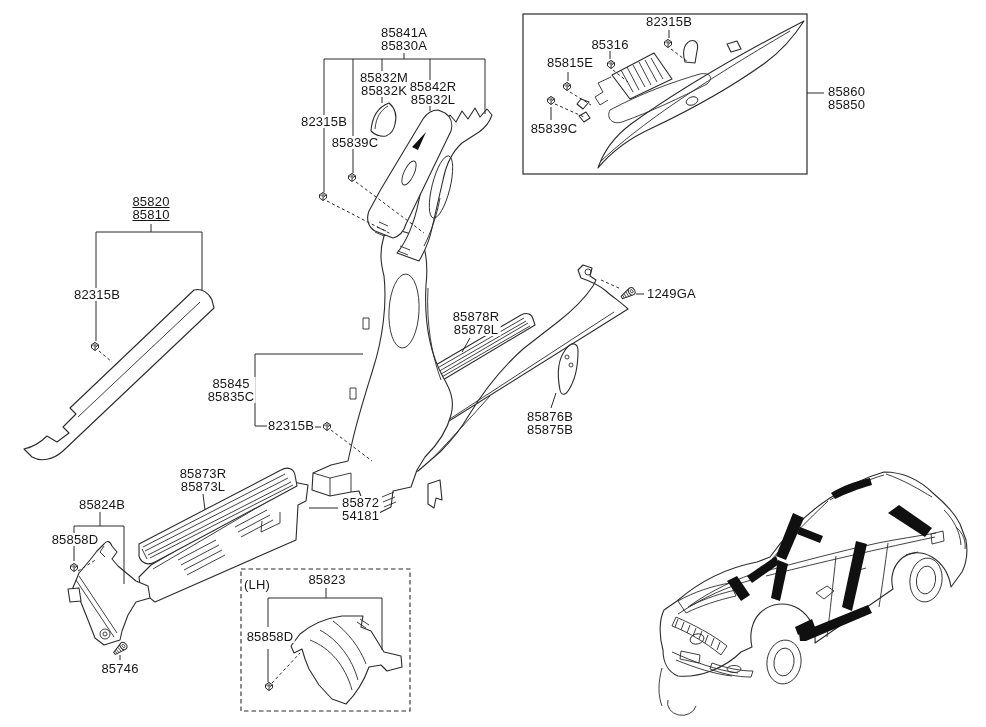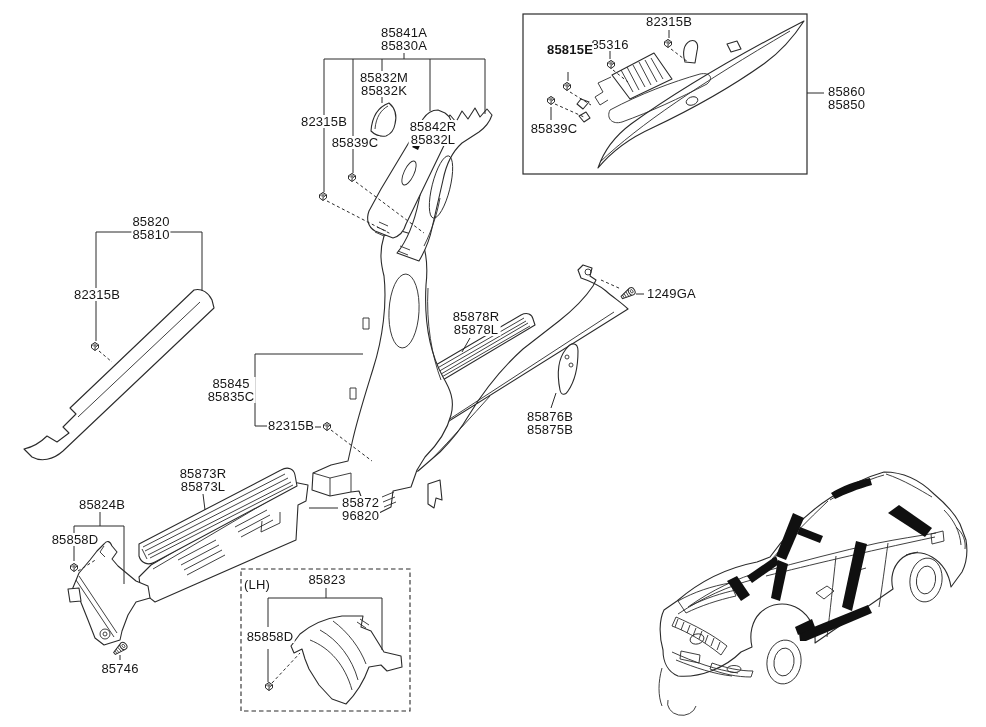--- a/index.html
+++ b/index.html
@@ -252,47 +252,47 @@
 
 <div id="label-layer">
       <div class="part-label" style="left: 404px; top: 26px;">
         <div>85841A</div>
         <div>85830A</div>
       </div>
       <div class="part-label" style="left: 384px; top: 71px;">
         <div>85832M</div>
         <div>85832K</div>
       </div>
-      <div class="part-label" style="left: 433px; top: 80px; margin-top: 40px;">
+      <div class="part-label" style="left: 433px; top: 80px;">
         <div>85842R</div>
         <div>85832L</div>
       </div>
       <div class="part-label" style="left: 324px; top: 115px;">
         <div>82315B</div>
       </div>
       <div class="part-label" style="left: 355px; top: 136px;">
         <div>85839C</div>
       </div>
       <div class="part-label" style="left: 669px; top: 15px;">
         <div>82315B</div>
       </div>
       <div class="part-label" style="left: 610px; top: 38px;">
         <div>85316</div>
       </div>
-      <div class="part-label" style="left: 570px; top: 43px; font-weight: bold;">
+      <div class="part-label" style="left: 570px; top: 56px;">
         <div>85815E</div>
       </div>
       <div class="part-label" style="left: 554px; top: 122px;">
         <div>85839C</div>
       </div>
       <div class="part-label left" style="left: 827px; top: 85px;">
         <div>85860</div>
         <div>85850</div>
       </div>
-      <div class="part-label" style="left: 151px; top: 215px;">
+      <div class="part-label" style="left: 151px; top: 195px; text-decoration: underline;">
         <div>85820</div>
         <div>85810</div>
       </div>
       <div class="part-label" style="left: 97px; top: 288px;">
         <div>82315B</div>
       </div>
       <div class="part-label" style="left: 231px; top: 377px;">
         <div>85845</div>
         <div>85835C</div>
       </div>
@@ -309,21 +309,21 @@
       <div class="part-label" style="left: 550px; top: 410px;">
         <div>85876B</div>
         <div>85875B</div>
       </div>
       <div class="part-label" style="left: 203px; top: 467px;">
         <div>85873R</div>
         <div>85873L</div>
       </div>
       <div class="part-label left" style="left: 341px; top: 496px;">
         <div>85872</div>
-        <div>96820</div>
+        <div>54181</div>
       </div>
       <div class="part-label" style="left: 102px; top: 498px;">
         <div>85824B</div>
       </div>
       <div class="part-label" style="left: 75px; top: 533px;">
         <div>85858D</div>
       </div>
       <div class="part-label" style="left: 120px; top: 662px;">
         <div>85746</div>
       </div>

